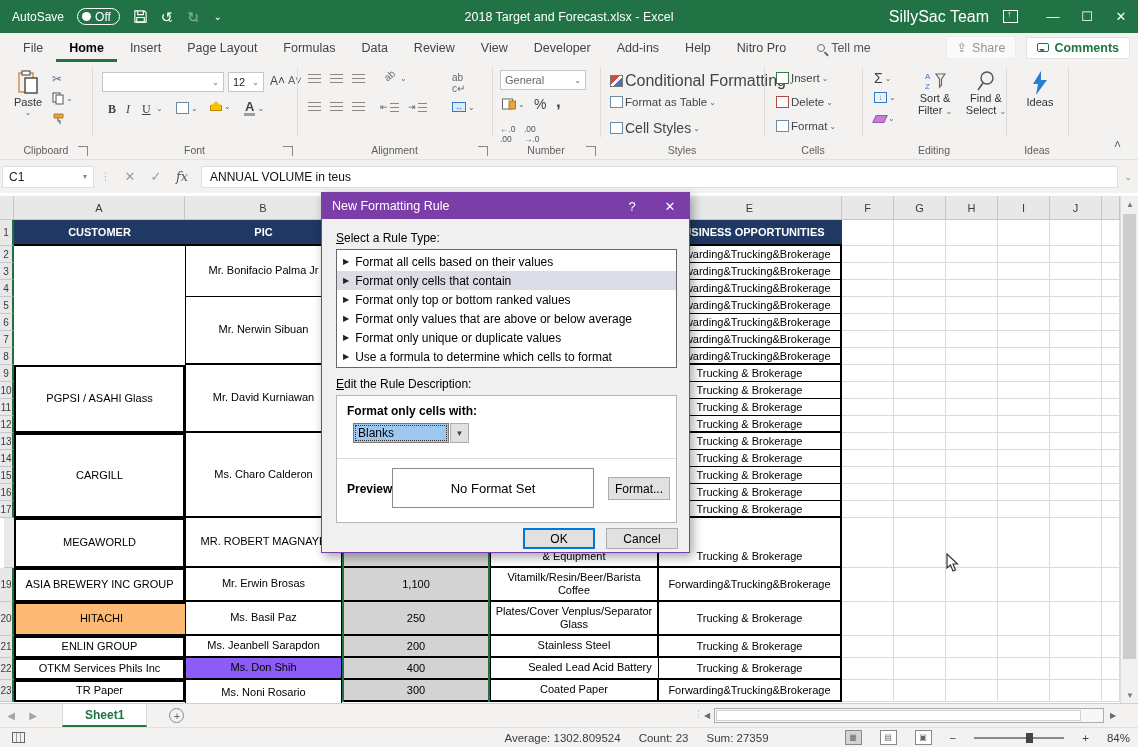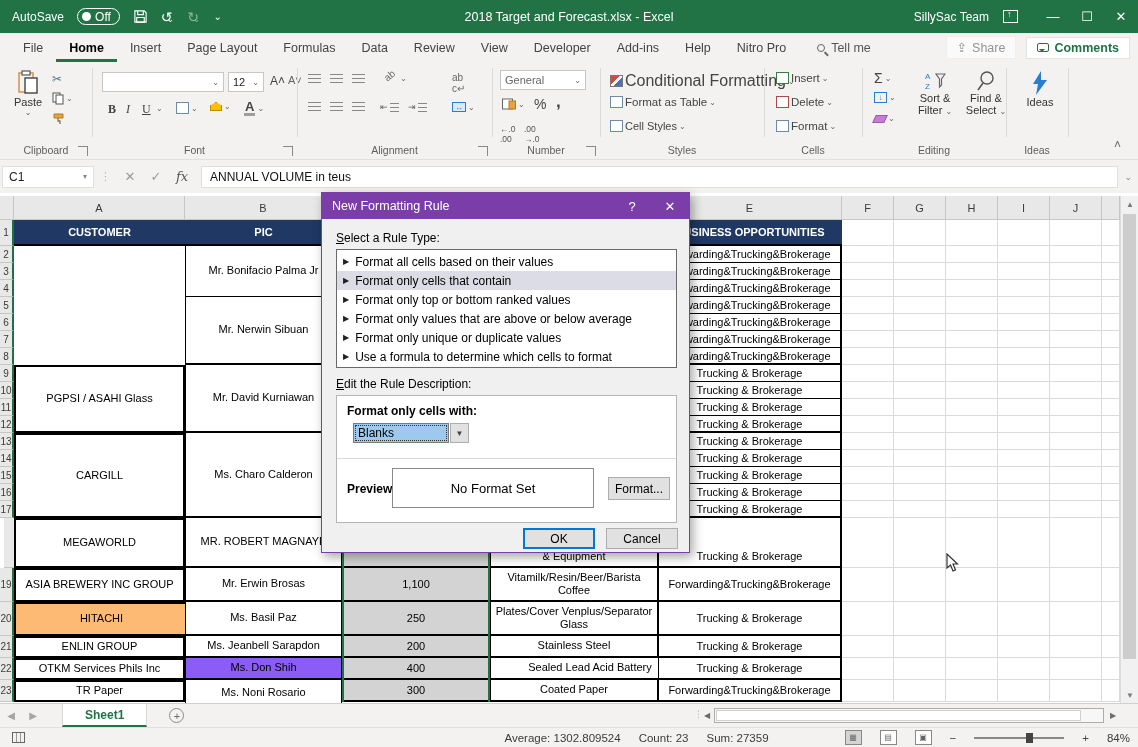--- a/index.html
+++ b/index.html
@@ -8,21 +8,21 @@
   #titlebar{position:absolute;left:0;top:0;width:1138px;height:33px;background:#217346;color:#fff;display:flex;align-items:center;font-size:12px}
   .qat{display:flex;align-items:center;gap:13px;margin-left:12px}
   .pill{display:flex;align-items:center;gap:4px;border:1px solid #fff;border-radius:9px;padding:1px 8px 1px 4px;height:17px}
   .pill .dot{width:9px;height:9px;border-radius:50%;background:#fff}
   .qicon{color:#fff;font-size:14px;line-height:1}
   .dim{opacity:.45}
   .tchev{font-size:9px;margin-left:-6px}
   #title-text{position:absolute;left:0;right:0;text-align:center;font-size:12.5px;pointer-events:none}
   .win-right{position:absolute;right:0;top:0;height:33px;display:flex;align-items:center}
   .winbtn{width:34px;height:33px;display:flex;align-items:center;justify-content:center;font-size:13px;color:#fff}
-  .acct{margin-right:14px;font-size:12px}
+  .acct{margin-right:14px;font-size:16px}
   .ribicon{width:15px;height:13px;border:1px solid #fff;position:relative;margin-right:18px}
   .ribicon:after{content:"↑";position:absolute;left:3px;top:-2px;font-size:9px}
   
   #tabrow{position:absolute;left:0;top:33px;width:1138px;height:29px;background:#f3f2f1;display:flex;align-items:center;font-size:12.5px;color:#444}
   .rtab{padding:0 13px;height:29px;display:flex;align-items:center;white-space:nowrap}
   .rtab.active{color:#000;font-weight:bold;border-bottom:3px solid #217346;padding-top:3px}
   .tellme{display:flex;align-items:center;gap:6px;margin-left:18px;color:#555}
   .mag{width:8px;height:8px;border:1.5px solid #666;border-radius:50%;position:relative;display:inline-block}
   .mag:after{content:"";position:absolute;width:5px;height:1.5px;background:#666;transform:rotate(45deg);left:6px;top:8px}
   .tab-right{position:absolute;right:8px;top:33px;height:29px;display:flex;align-items:center;gap:10px}
@@ -296,21 +296,21 @@
       <span style="font-size:16px">Conditional Formatting</span>
       <span class="chev">⌄</span>
     </div>
   <div class="mini" style="left:610px;top:34px">
       <span class="gridico"></span>
       <span style="font-size:11.5px">Format as Table</span>
       <span class="chev">⌄</span>
     </div>
   <div class="mini" style="left:610px;top:58px">
       <span class="gridico"></span>
-      <span style="font-size:11px">Cell Styles</span>
+      <span style="font-size:14px">Cell Styles</span>
       <span class="chev">⌄</span>
     </div>
   <div class="glabel" style="left:600px;width:164px">Styles</div>
   <div class="gsep" style="left:764px"></div>
 
   <div class="mini" style="left:776px;top:10px">
       <span class="gridico" style="border-color:#3a7d44"></span>
       <span style="font-size:11.5px">Insert</span>
       <span class="chev">⌄</span>
     </div>

